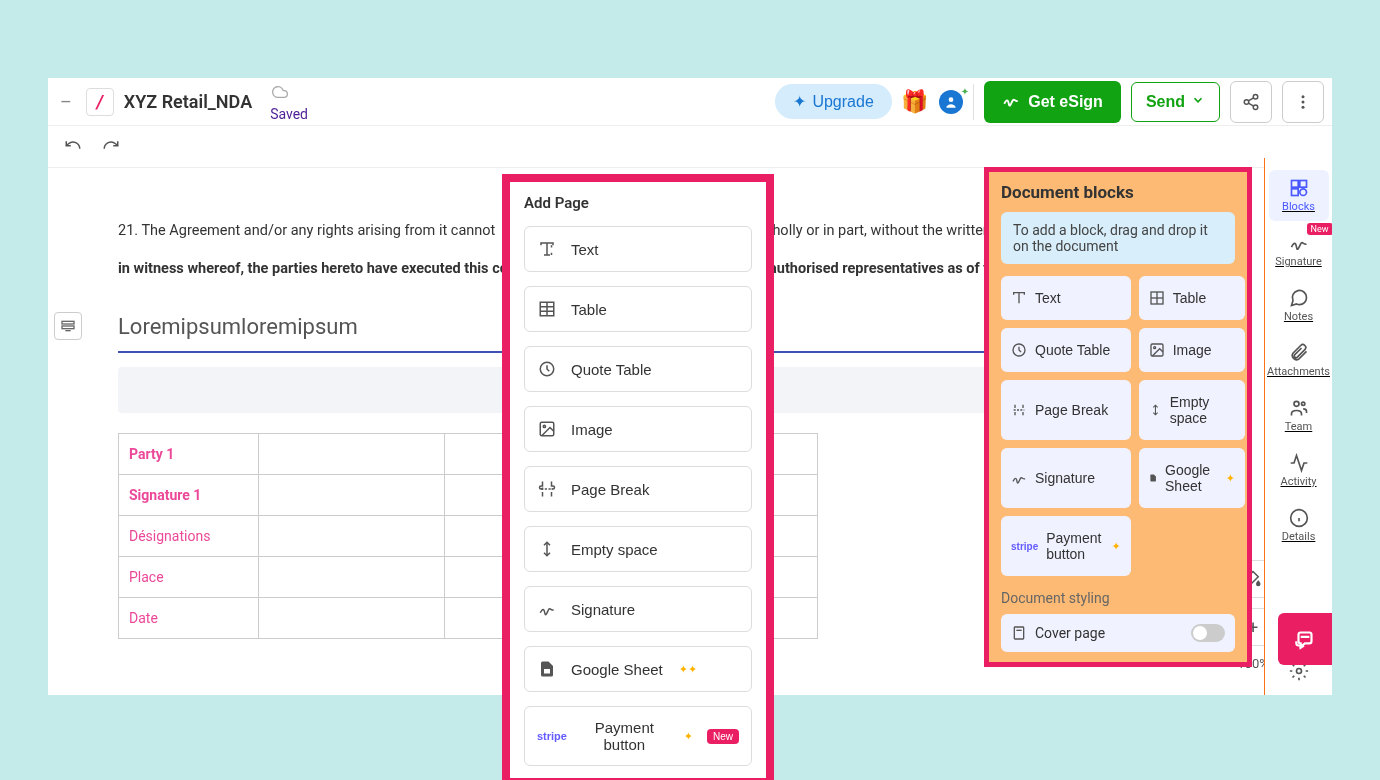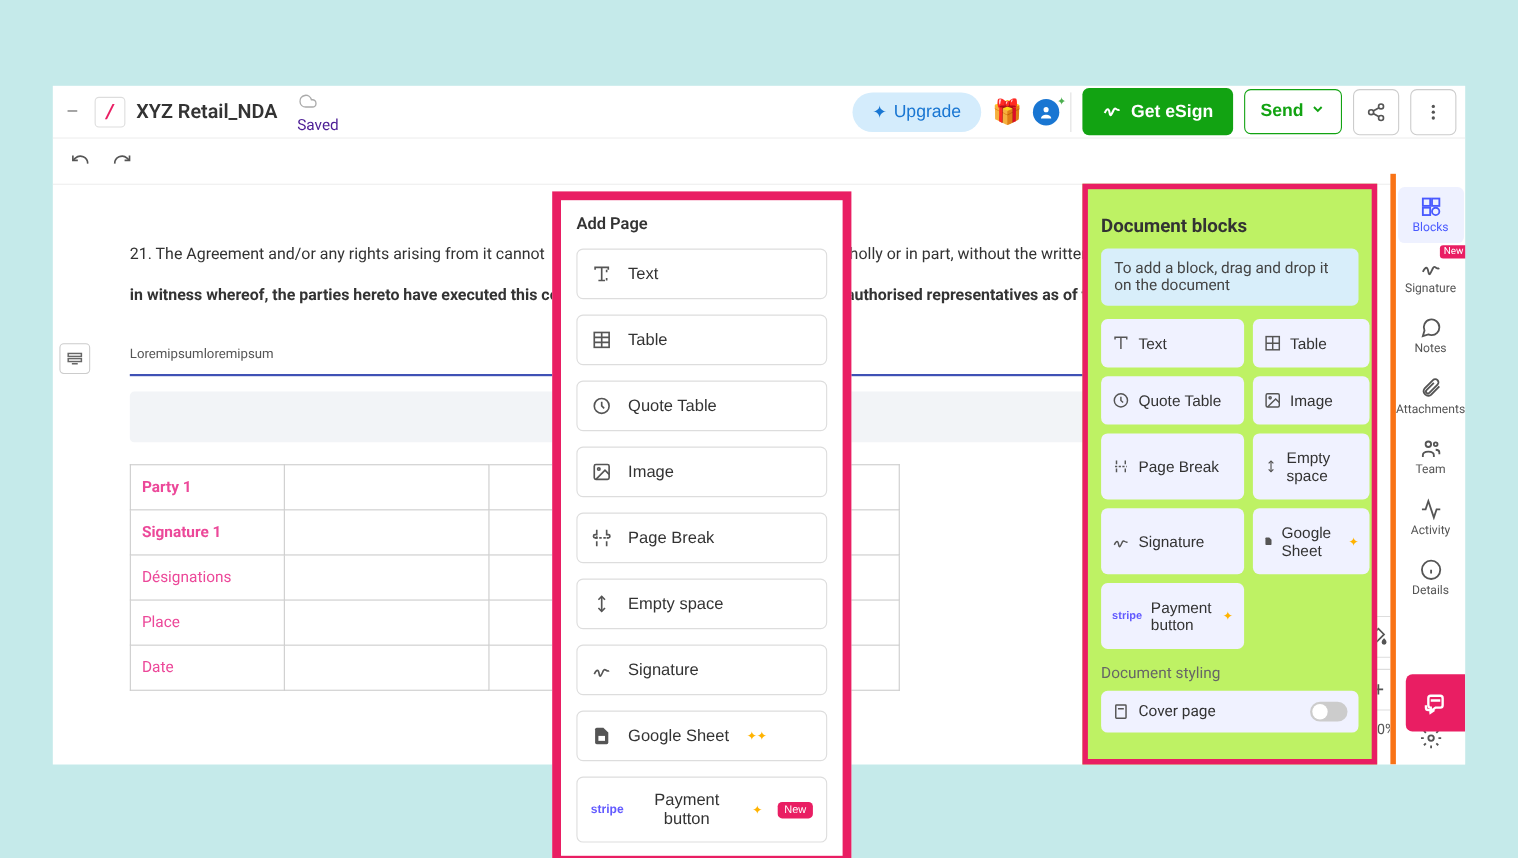--- a/index.html
+++ b/index.html
@@ -19,43 +19,43 @@
     .send-btn { background: #fff; color: #12a312; border: 1px solid #12a312; border-radius: 6px; padding: 10px 14px; font-size: 16px; font-weight: 600; display: flex; align-items: flex-start; gap: 6px; cursor: pointer; }
     .icon-btn { width: 42px; height: 42px; background: #fff; border: 1px solid #ccc; border-radius: 6px; display: flex; align-items: center; justify-content: center; cursor: pointer; color: #555; }
     .tabs-bar { height: 42px; padding: 0 24px; border-bottom: 1px solid #e0e0e0; display: flex; align-items: flex-end; }
     .tab { padding: 10px 2px; font-size: 15px; font-weight: 600; color: #333; border-bottom: 3px solid #5060ff; cursor: pointer; }
     .toolbar { height: 42px; padding: 0 16px; display: flex; align-items: center; gap: 20px; border-bottom: 1px solid #eee; }
     .toolbar-icon { cursor: pointer; color: #555; }
     .content-area { position: absolute; top: 134px; left: 0; right: 68px; bottom: 0; display: flex; }
     .doc-canvas { flex: 1; padding: 0 40px; overflow: hidden; position: relative; }
     .doc-text { padding: 8px 30px; font-size: 14.5px; color: #333; line-height: 1.5; }
     .doc-text strong { font-weight: 700; }
-    .lorem-header { margin: 18px 30px 4px; padding: 8px 0; font-size: 12px; color: #555; }
+    .lorem-header { margin: 18px 30px 4px; padding: 8px 0; font-size: 22px; color: #555; }
     .blue-line { height: 2px; background: #3f51b5; margin: 0 30px; position: relative; }
     .blue-line::after { content: ''; position: absolute; right: -6px; top: -5px; width: 12px; height: 12px; border-radius: 50%; background: #fff; border: 2px solid #3f51b5; }
     .dropzone { margin: 14px 30px 20px; background: #f2f4f7; height: 46px; border-radius: 4px; display: flex; align-items: center; justify-content: center; gap: 10px; color: #555; font-size: 15px; }
     .doc-table { margin: 0 30px; border-collapse: collapse; width: 700px; }
     .doc-table td { border: 1px solid #ccc; padding: 12px 10px; font-size: 14px; color: #ec4899; }
     .doc-table .label-col { width: 140px; }
     .doc-table .bold { font-weight: 700; }
     .add-handle { position: absolute; left: 6px; top: 100px; width: 28px; height: 28px; border: 1px solid #ccc; border-radius: 4px; background: #fff; display: flex; align-items: center; justify-content: center; color: #666; cursor: pointer; }
     .floating-controls { position: absolute; right: -8px; bottom: 24px; display: flex; flex-direction: column; gap: 10px; align-items: center; }
     .fc-btn { width: 38px; height: 38px; background: #fff; border: 1px solid #ddd; border-radius: 4px; display: flex; align-items: center; justify-content: center; cursor: pointer; color: #555; font-size: 18px; }
     .zoom-text { font-size: 13px; color: #555; }
-    .right-rail { position: absolute; top: 80px; right: 0; width: 68px; bottom: 0; border-left: 5px solid #f97316; background: #fff; display: flex; flex-direction: column; align-items: center; padding-top: 12px; gap: 4px; }
+    .right-rail { position: absolute; top: 80px; right: 0; width: 68px; bottom: 0; border-left: 1px solid #f97316; background: #fff; display: flex; flex-direction: column; align-items: center; padding-top: 12px; gap: 4px; text-decoration: underline; }
     .rail-item { width: 60px; display: flex; flex-direction: column; align-items: center; gap: 2px; padding: 8px 2px; cursor: pointer; color: #555; font-size: 11px; border-radius: 6px; position: relative; }
     .rail-item.active { background: #eef1ff; color: #4959ff; }
     .rail-item .badge { position: absolute; top: -2px; right: -4px; background: #E91E63; color: #fff; font-size: 9px; padding: 1px 4px; border-radius: 3px; }
     .chat-fab { position: absolute; right: 0; bottom: 30px; width: 54px; height: 52px; background: #E91E63; border-radius: 6px 0 0 6px; display: flex; align-items: center; justify-content: center; color: #fff; cursor: pointer; }
     .popover-addblock { position: absolute; top: 174px; left: 502px; width: 272px; background: #fff; border: 8px solid #E91E63; padding: 12px 14px; }
     .popover-addblock h4 { font-size: 15px; font-weight: 600; color: #333; margin-bottom: 14px; }
     .blk-btn { width: 100%; border: 1px solid #ddd; background: #fff; border-radius: 6px; padding: 12px; display: flex; align-items: center; gap: 14px; margin-bottom: 14px; cursor: pointer; font-size: 15px; color: #333; position: relative; }
     .blk-btn:last-child { margin-bottom: 0; }
     .blk-btn .new-badge { background: #E91E63; color: #fff; font-size: 10px; padding: 2px 6px; border-radius: 4px; margin-left: auto; }
-    .popover-docblocks { position: absolute; top: 167px; left: 984px; width: 268px; background: #bef264; border: 5px solid #E91E63; padding: 24px 12px; }
+    .popover-docblocks { position: absolute; top: 167px; left: 984px; width: 268px; background: #fdba74; border: 5px solid #E91E63; padding: 10px 12px; }
     .popover-docblocks h3 { font-size: 17px; font-weight: 700; color: #333; margin-bottom: 10px; }
     .hint { background: #d8eefa; border-radius: 6px; padding: 10px 12px; font-size: 14px; color: #444; margin-bottom: 12px; }
     .block-grid { display: grid; grid-template-columns: 1fr 1fr; gap: 8px; margin-bottom: 14px; }
     .grid-btn { background: #f0f2ff; border: none; border-radius: 6px; padding: 14px 10px; display: flex; align-items: center; gap: 8px; font-size: 14px; color: #333; cursor: pointer; position: relative; text-align: left; }
     .sparkle { color: #ffb300; font-size: 11px; margin-left: 2px; }
     .styling-title { font-size: 14px; color: #666; margin-bottom: 8px; }
     .styling-row { background: #f0f2ff; border-radius: 6px; padding: 10px; display: flex; align-items: center; gap: 8px; font-size: 14px; color: #333; }
     .toggle { margin-left: auto; width: 34px; height: 18px; background: #ccc; border-radius: 9px; position: relative; }
     .toggle::after { content: ''; position: absolute; left: 2px; top: 2px; width: 14px; height: 14px; background: #fff; border-radius: 50%; }
     .ico { display: inline-flex; width: 20px; height: 20px; align-items: center; justify-content: center; }

